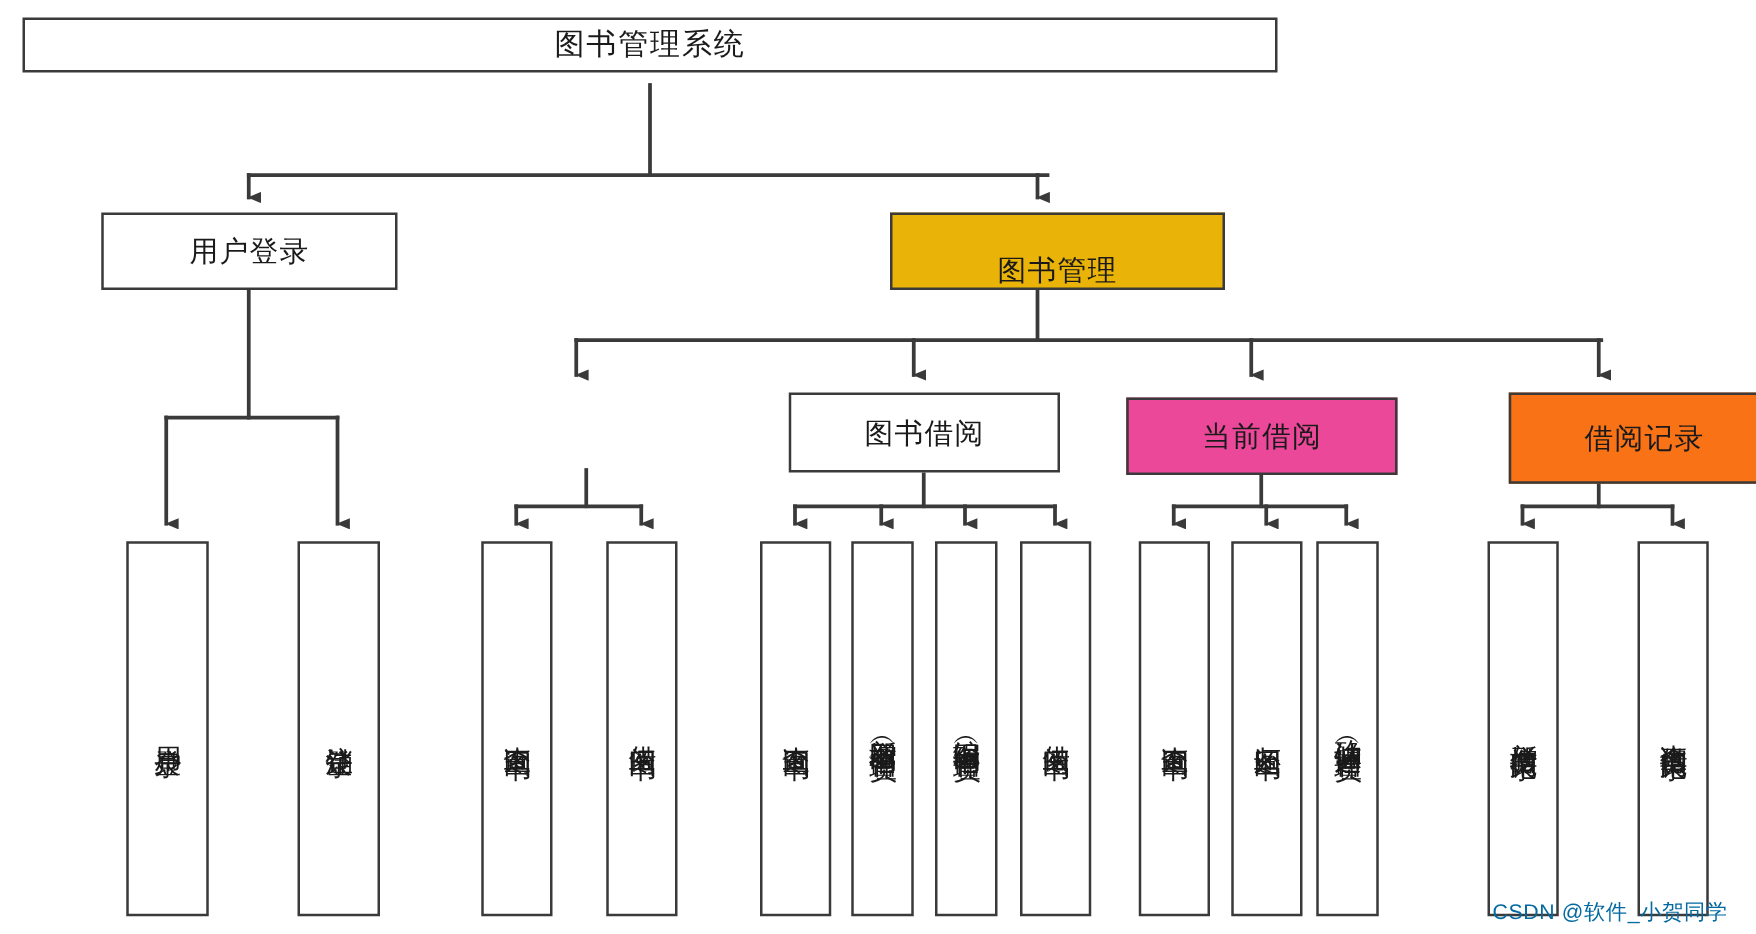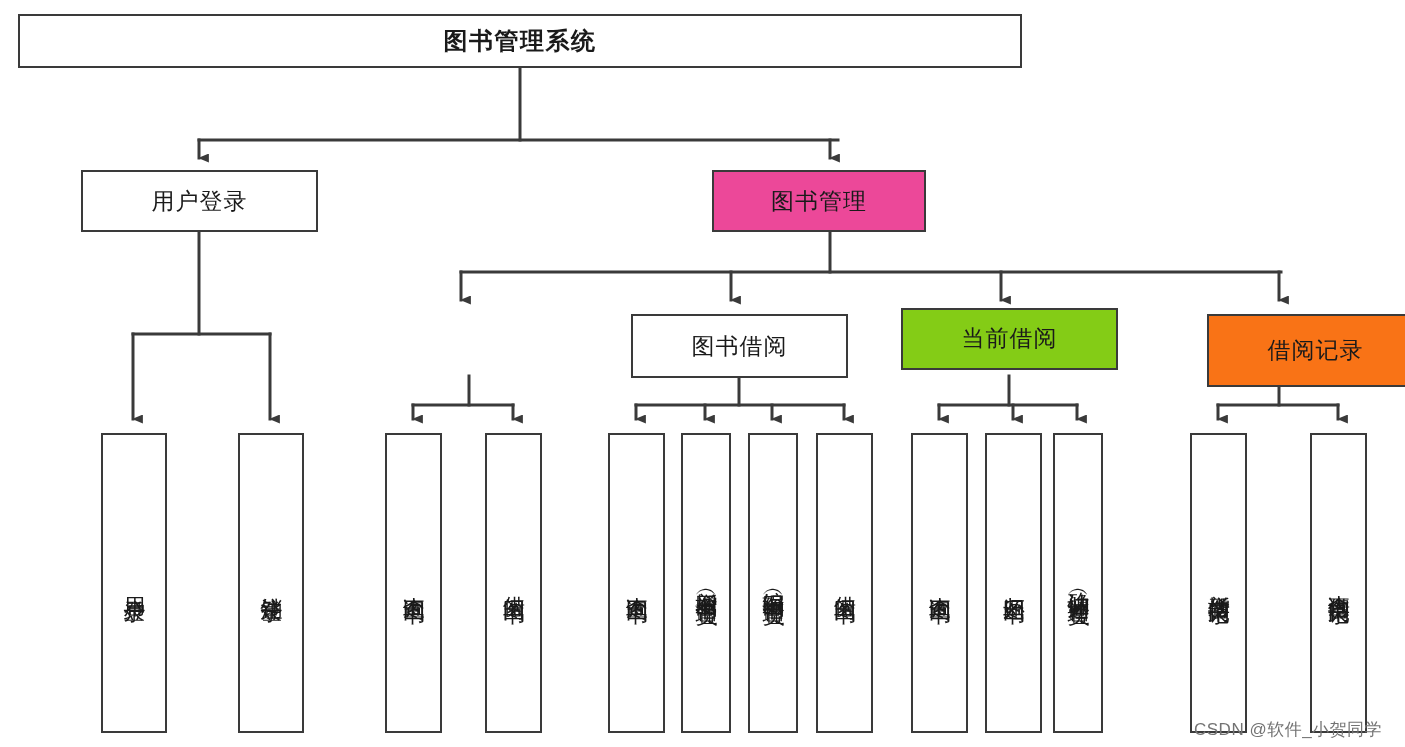--- a/index.html
+++ b/index.html
@@ -119,35 +119,35 @@
       <path d="M 1013 405 L 1013 419" marker-end="url(#arrow)"></path>
       <path d="M 1077 405 L 1077 419" marker-end="url(#arrow)"></path>
 
       <path d="M 1279 376 L 1279 405"></path>
       <path d="M 1218 405 L 1338 405"></path>
       <path d="M 1218 405 L 1218 419" marker-end="url(#arrow)"></path>
       <path d="M 1338 405 L 1338 419" marker-end="url(#arrow)"></path>
     </g>
   </svg>
 
-  <div class="node root horiz" style="left: 18px; top: 14px; width: 1004px; height: 54px; border-color: rgb(58, 58, 58); background: rgb(255, 255, 255); color: rgb(26, 26, 26); font-weight: bold;">
+  <div class="node root horiz" style="left: 18px; top: 14px; width: 1004px; height: 44px; border-color: rgb(58, 58, 58); background: rgb(255, 255, 255); color: rgb(26, 26, 26);">
     <span class="label">图书管理系统</span>
   </div>
 
   <div class="node horiz" style="left: 81px; top: 170px; width: 237px; height: 62px; border-color: rgb(58, 58, 58); background: rgb(255, 255, 255); color: rgb(26, 26, 26);">
     <span class="label">用户登录</span>
   </div>
-  <div class="node horiz" style="left: 712px; top: 170px; width: 214px; height: 62px; border-color: rgb(58, 58, 58); background: #ec4899; color: rgb(26, 26, 26);">
+  <div class="node horiz" style="left: 712px; top: 170px; width: 268px; height: 62px; border-color: rgb(58, 58, 58); background: #eab308; color: rgb(26, 26, 26); align-items: flex-end;">
     <span class="label">图书管理</span>
   </div>
 
   <div class="node horiz" style="left: 631px; top: 314px; width: 217px; height: 64px; border-color: rgb(58, 58, 58); background: rgb(255, 255, 255); color: rgb(26, 26, 26);">
     <span class="label">图书借阅</span>
   </div>
-  <div class="node horiz" style="left: 901px; top: 308px; width: 217px; height: 62px; border-color: rgb(58, 58, 58); background: #84cc16; color: rgb(26, 26, 26); font-family: Liberation Serif, serif;">
+  <div class="node horiz" style="left: 901px; top: 318px; width: 217px; height: 62px; border-color: rgb(58, 58, 58); background: #ec4899; color: rgb(26, 26, 26);">
     <span class="label">当前借阅</span>
   </div>
   <div class="node horiz" style="left: 1171px; top: 314px; width: 217px; height: 73px; border-color: rgb(58, 58, 58); background: #f97316; color: rgb(26, 26, 26); margin-left: 36px;">
     <span class="label">借阅记录</span>
   </div>
 
   <div class="node vert" style="left: 101px; top: 433px; width: 66px; height: 300px; border-color: rgb(58, 58, 58); background: rgb(255, 255, 255); color: rgb(26, 26, 26);">
     <span class="label">用户登录</span>
   </div>
   <div class="node vert" style="left: 238px; top: 433px; width: 66px; height: 300px; border-color: rgb(58, 58, 58); background: rgb(255, 255, 255); color: rgb(26, 26, 26);">
@@ -180,15 +180,15 @@
   <div class="node vert" style="left: 1053px; top: 433px; width: 50px; height: 300px; border-color: rgb(58, 58, 58); background: rgb(255, 255, 255); color: rgb(26, 26, 26);">
     <span class="label">确认归还（管理员）</span>
   </div>
   <div class="node vert" style="left: 1190px; top: 433px; width: 57px; height: 300px; border-color: rgb(58, 58, 58); background: rgb(255, 255, 255); color: rgb(26, 26, 26);">
     <span class="label">新增借阅记录</span>
   </div>
   <div class="node vert" style="left: 1310px; top: 433px; width: 57px; height: 300px; border-color: rgb(58, 58, 58); background: rgb(255, 255, 255); color: rgb(26, 26, 26);">
     <span class="label">查询借阅记录</span>
   </div>
 
-  <div class="watermark" style="left: 1194px; top: 718px; color: #737373;">CSDN @软件_小贺同学</div>
+  <div class="watermark" style="left: 1194px; top: 718px; color: #0369a1;">CSDN @软件_小贺同学</div>
 
 </div>
 
 </body></html>

